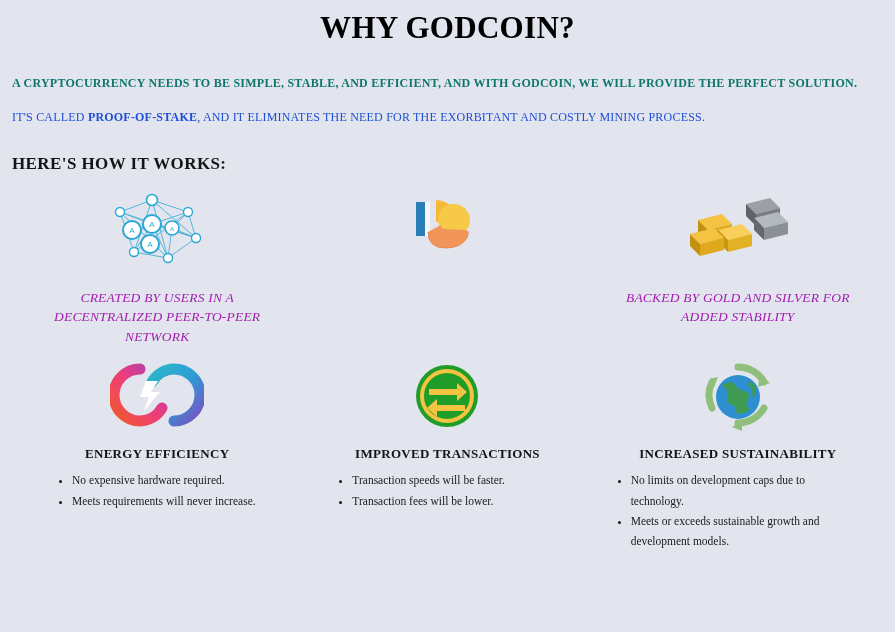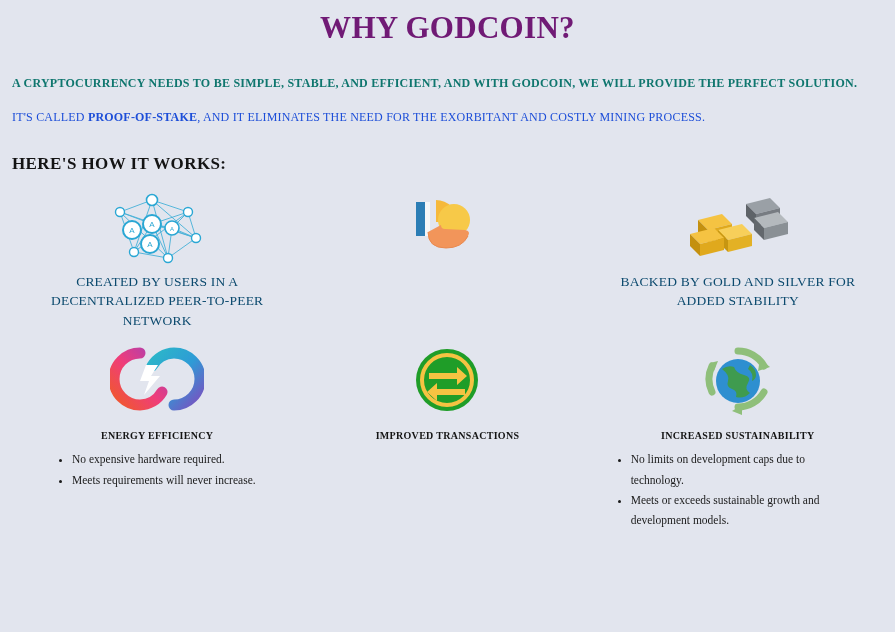--- a/index.html
+++ b/index.html
@@ -21,21 +21,21 @@
     box-sizing: border-box;
     padding: 0 12px;
   }
   .page-title {
     text-align: center;
     font-size: 31px;
     font-weight: bold;
     letter-spacing: 0.3px;
     margin: 6px 0 0 0;
     padding-top: 4px;
-    color: #701a75;
+    color: #000000;
     font-family: "Liberation Serif", serif;
   }
   .lead {
     margin: 28px 0 0 0;
     font-size: 12px;
     font-weight: bold;
     line-height: 1.65;
     letter-spacing: 0.25px;
     text-transform: uppercase;
     color: #0f766e;
@@ -78,23 +78,24 @@
     display: flex;
     align-items: center;
     justify-content: center;
   }
   .caption {
     text-align: center;
     font-size: 13.5px;
     line-height: 1.45;
     letter-spacing: 0.2px;
     text-transform: uppercase;
-    margin-top: 4px;
-    color: #0c4a6e;
+    margin-top: 20px;
+    color: #a21caf;
     max-width: 250px;
+    font-style: italic;
   }
   
   .adv-cols {
     display: flex;
     margin-top: 8px;
   }
   .adv-col {
     flex: 1 1 0;
     display: flex;
     flex-direction: column;
@@ -102,21 +103,21 @@
     box-sizing: border-box;
     padding: 0 8px;
   }
   .adv-icon-box {
     height: 84px;
     display: flex;
     align-items: center;
     justify-content: center;
   }
   .adv-title {
-    font-size: 10px;
+    font-size: 13px;
     font-weight: bold;
     letter-spacing: 0.3px;
     text-transform: uppercase;
     margin-top: 8px;
     text-align: center;
     color: #141414;
   }
   .adv-list {
     margin: 8px 0 0 0;
     padding-left: 22px;
@@ -253,20 +254,24 @@
     <div class="adv-col adv-col-2">
       <div class="adv-icon-box">
         <svg width="76" height="70" viewBox="0 0 76 70" xmlns="http://www.w3.org/2000/svg">
           <circle cx="38" cy="35" r="31" fill="#1f9d28"></circle>
           <circle cx="38" cy="35" r="25" fill="none" stroke="#f5c342" stroke-width="4"></circle>
           <path d="M20 28 h28 v-6 l10 9 l-10 9 v-6 h-28 z" fill="#f5c342"></path>
           <path d="M56 44 h-28 v-6 l-10 9 l10 9 v-6 h28 z" fill="#f5c342"></path>
         </svg>
       </div>
       <div class="adv-title">IMPROVED TRANSACTIONS</div>
+      <ul class="adv-list">
+        <li>Transaction speeds will be faster.</li>
+        <li>Transaction fees will be lower.</li>
+      </ul>
     </div>
 
     <div class="adv-col adv-col-3">
       <div class="adv-icon-box">
         <svg width="80" height="70" viewBox="0 0 80 70" xmlns="http://www.w3.org/2000/svg">
           <circle cx="40" cy="36" r="22" fill="#2e8fd0"></circle>
           <path d="M24 24 q8 6 6 12 q-2 6 4 8 q6 2 4 8 q8 2 14 -4 q-6 -4 -2 -10 q4 -6 -4 -8 q-8 -2 -10 -8 q-6 -2 -12 2 z" fill="#3f9b4f"></path>
           <path d="M52 20 q6 4 6 10 q0 4 -4 6 q2 -8 -4 -12 z" fill="#3f9b4f"></path>
           <path d="M40 6 a30 30 0 0 1 26 15" fill="none" stroke="#8fbf7a" stroke-width="7" stroke-linecap="round"></path>
           <path d="M66 47 a30 30 0 0 1 -26 15" fill="none" stroke="#8fbf7a" stroke-width="7" stroke-linecap="round"></path>

